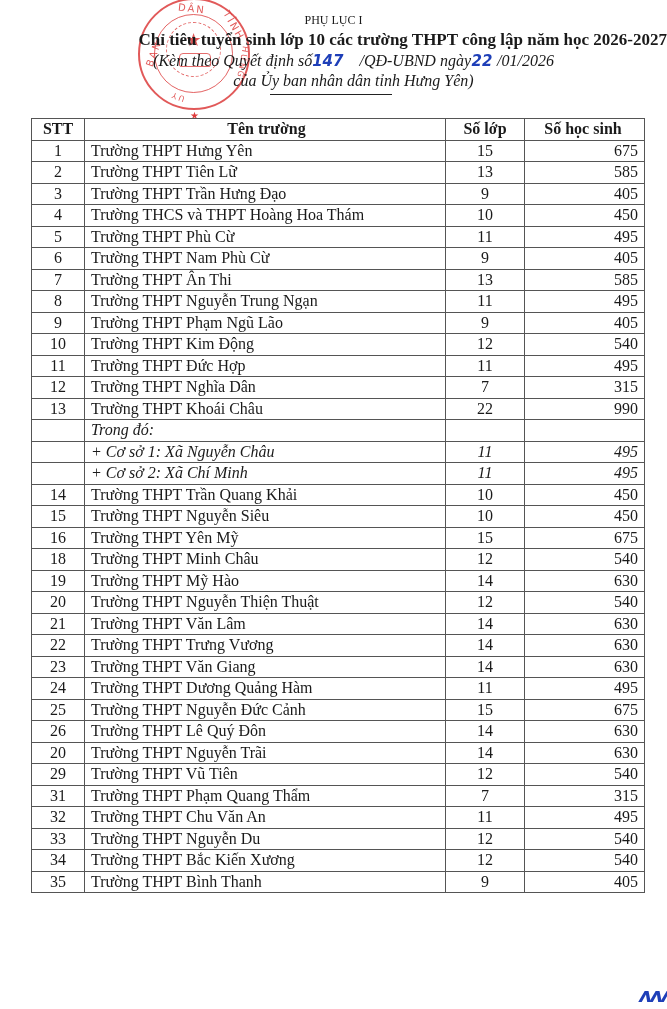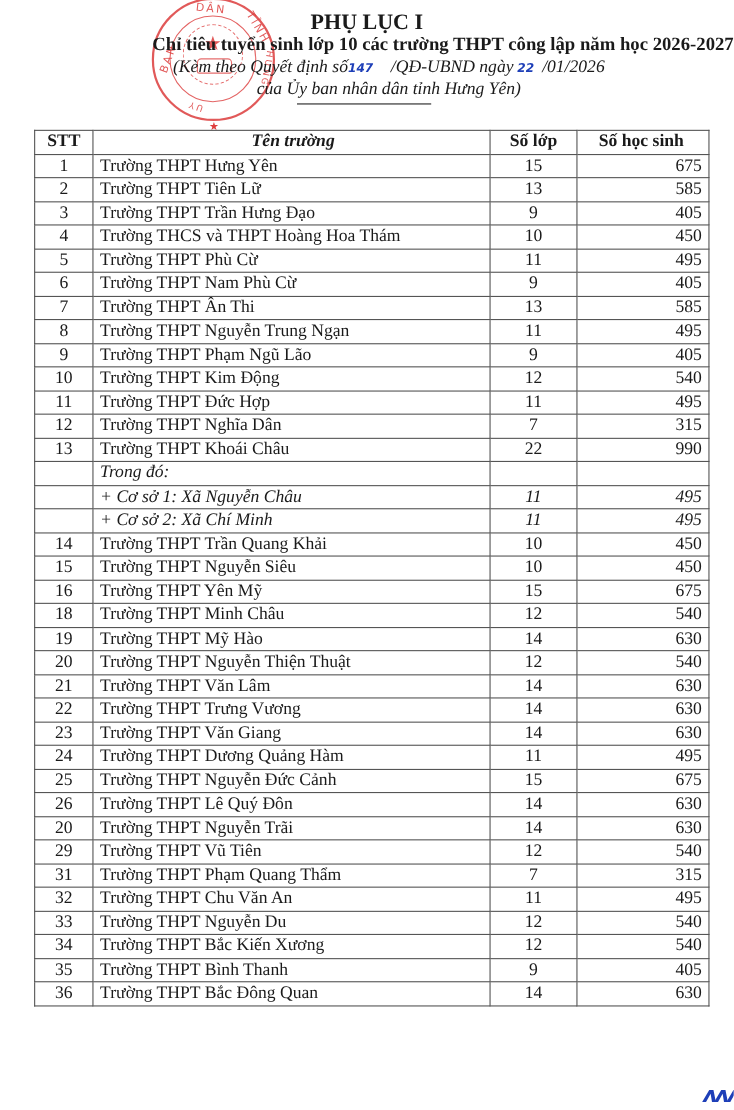--- a/index.html
+++ b/index.html
@@ -14,22 +14,22 @@
       overflow: hidden;
       font-family: "Liberation Serif", "DejaVu Serif", serif;
       color: #1a1a1a;
     }
     .appendix-title {
       position: absolute;
       left: 0;
       width: 667px;
       top: 10px;
       text-align: center;
-      font-weight: bold;
-      font-size: 20px;
+      font-weight: normal;
+      font-size: 12px;
       line-height: 20px;
     }
     .doc-title {
       position: absolute;
       left: 0;
       width: 667px;
       top: 30px;
       text-align: right;
       font-weight: bold;
       font-size: 17px;
@@ -46,21 +46,21 @@
       font-size: 16px;
       line-height: 19px;
       padding-left: 40px;
       box-sizing: border-box;
     }
     .doc-ref .handwritten {
       font-family: "DejaVu Sans", sans-serif;
       font-style: italic;
       color: #1e3fb8;
       font-weight: bold;
-      font-size: 11px;
+      font-size: 15px;
       display: inline-block;
       min-width: 22px;
     }
     .doc-ref .gap {
       display: inline-block;
       width: 16px;
     }
     .doc-issuer {
       position: absolute;
       left: 0;
@@ -225,21 +225,21 @@
 <div class="doc-ref">
   <span>(Kèm theo Quyết định số</span><span class="handwritten">147</span><span class="gap"></span><span>/QĐ-UBND ngày</span><span class="handwritten">22</span> <span>/01/2026</span>
 </div>
 <div class="doc-issuer">của Ủy ban nhân dân tỉnh Hưng Yên)</div>
 <div class="issuer-underline"></div>
 
 <table class="quota-table">
   <thead>
     <tr>
       <th class="col-stt">STT</th>
-      <th class="col-name" style="text-align:center;font-style:italic;">Tên trường</th>
+      <th class="col-name" style="text-align:center;">Tên trường</th>
       <th class="col-classes">Số lớp</th>
       <th class="col-students" style="text-align:center;">Số học sinh</th>
     </tr>
   </thead>
   <tbody id="table-body">
       <tr>
         <td class="col-stt">1</td>
         <td class="col-name">Trường THPT Hưng Yên</td>
         <td class="col-classes">15</td>
         <td class="col-students">675</td>
@@ -441,22 +441,16 @@
         <td class="col-name">Trường THPT Bắc Kiến Xương</td>
         <td class="col-classes">12</td>
         <td class="col-students">540</td>
       </tr>
       <tr>
         <td class="col-stt">35</td>
         <td class="col-name">Trường THPT Bình Thanh</td>
         <td class="col-classes">9</td>
         <td class="col-students">405</td>
       </tr>
-      <tr>
-        <td class="col-stt">36</td>
-        <td class="col-name">Trường THPT Bắc Đông Quan</td>
-        <td class="col-classes">14</td>
-        <td class="col-students">630</td>
-      </tr>
     </tbody>
 </table>
 
 <div class="initials">ʌʌʌ</div>
 
 </body></html>

